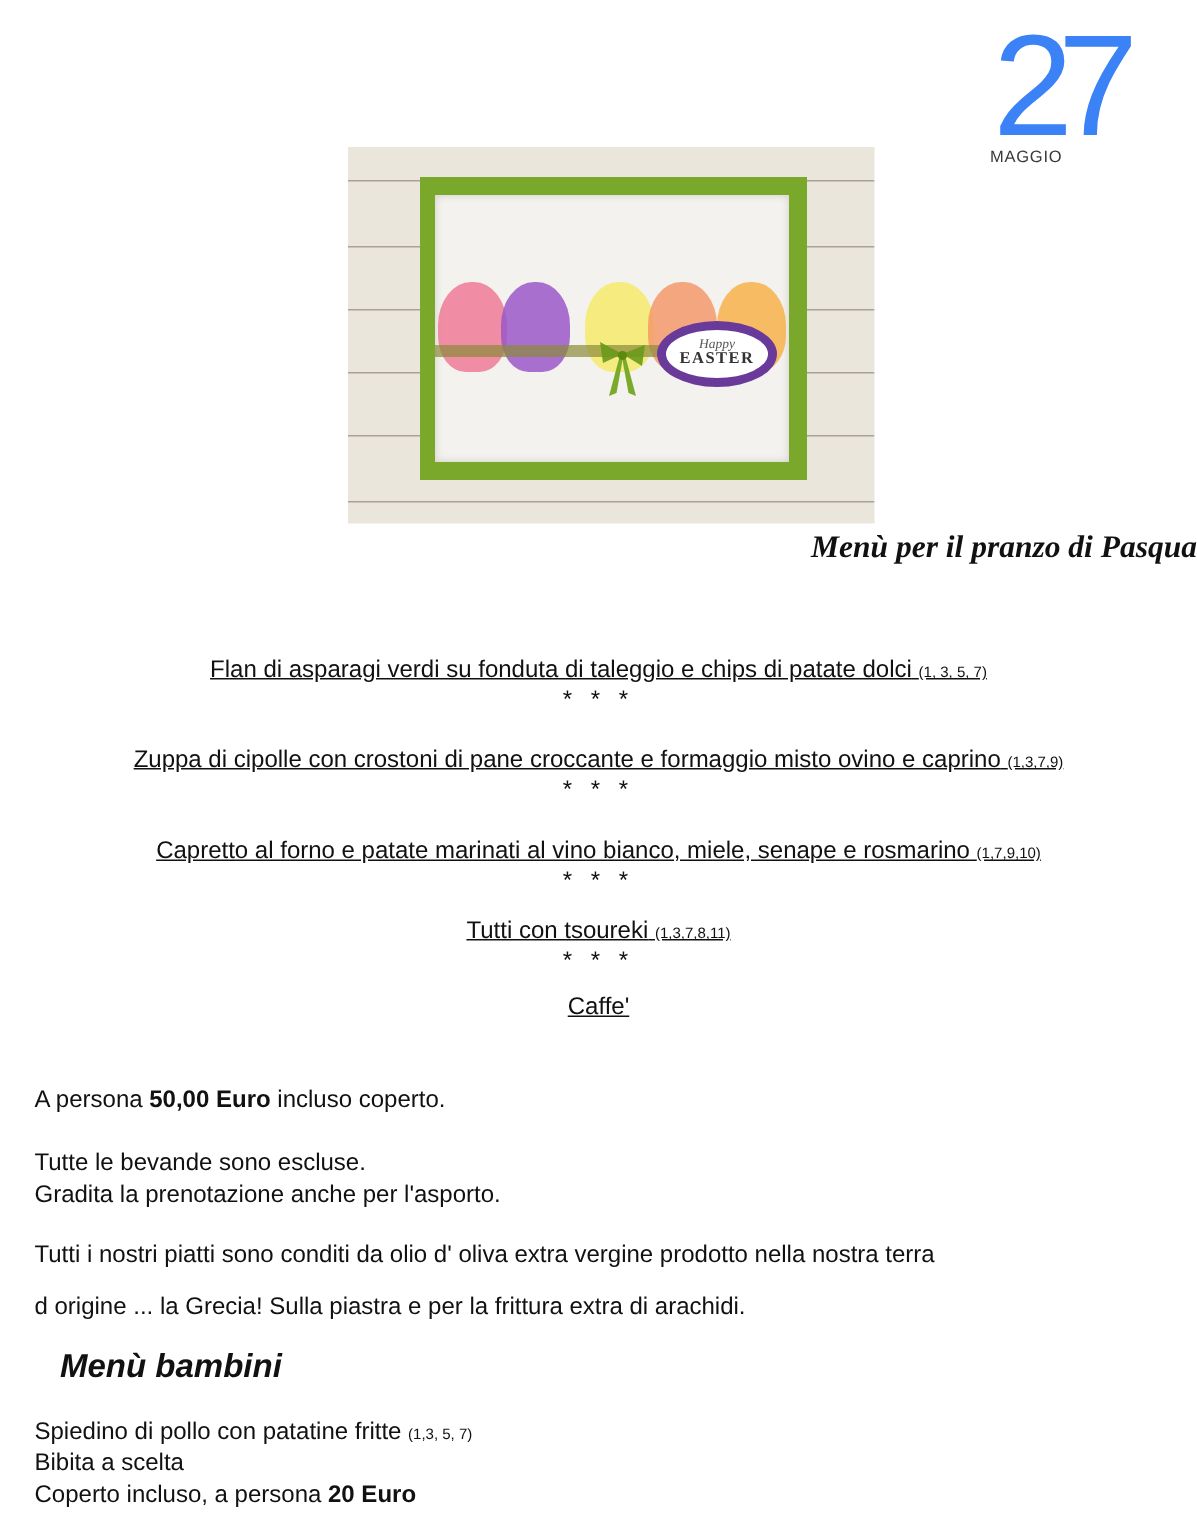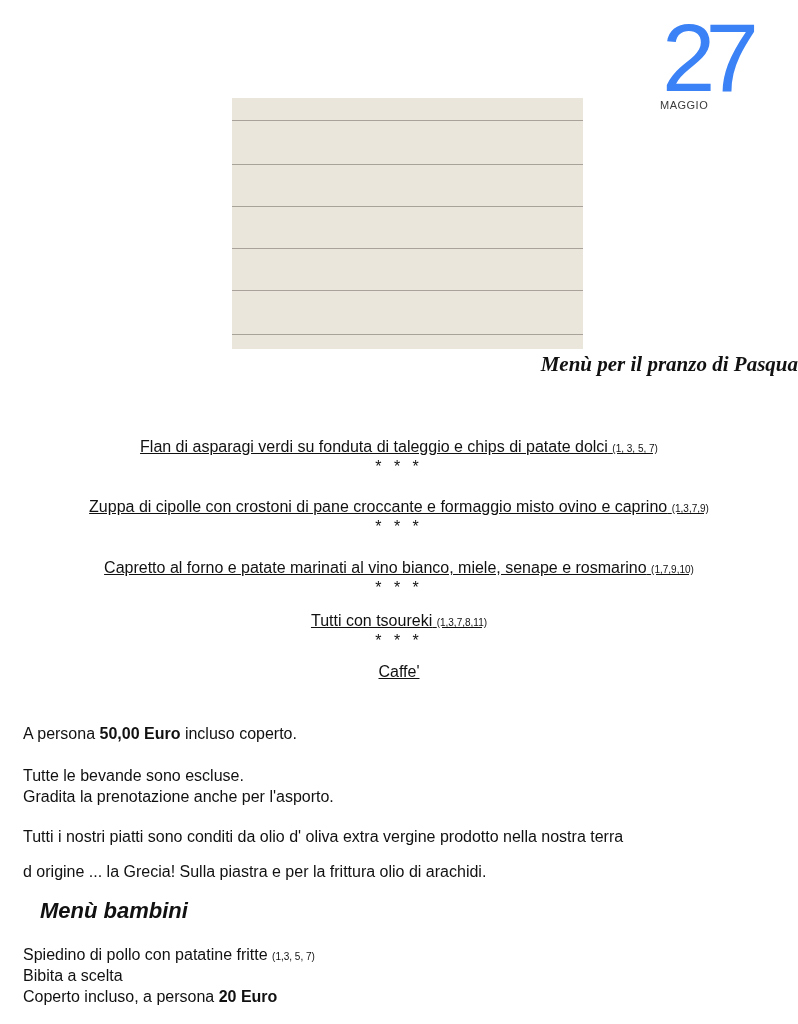--- a/index.html
+++ b/index.html
@@ -33,20 +33,41 @@
   <span class="maggio">MAGGIO</span>
 </div>
 
 <div class="card-image">
   <div class="plank" style="top:22px"></div>
   <div class="plank" style="top:66px"></div>
   <div class="plank" style="top:108px"></div>
   <div class="plank" style="top:150px"></div>
   <div class="plank" style="top:192px"></div>
   <div class="plank" style="top:236px"></div>
+  <div class="green-frame">
+    <div class="paper">
+      <div class="egg" style="left:2px; background:#ee7a96;"></div>
+      <div class="egg" style="left:44px; background:#9a58c8;"></div>
+      <div class="egg" style="left:100px; background:#f6ea6a;"></div>
+      <div class="egg" style="left:142px; background:#f39a6a;"></div>
+      <div class="egg" style="left:188px; background:#f6b24a;"></div>
+      <div class="ribbon"></div>
+      <svg class="bow" viewBox="0 0 34 40">
+        <path d="M17 10 L2 2 L4 16 Z" fill="#6a9a1a" opacity="0.9"></path>
+        <path d="M17 10 L32 4 L30 18 Z" fill="#6a9a1a" opacity="0.9"></path>
+        <path d="M15 12 L8 38 L13 36 L17 14 Z" fill="#7aaa2a"></path>
+        <path d="M19 12 L26 38 L21 36 L17 14 Z" fill="#7aaa2a"></path>
+        <circle cx="17" cy="11" r="3" fill="#5a8a10"></circle>
+      </svg>
+      <div class="label-oval">
+        <span class="happy">Happy</span>
+        <span class="easter">EASTER</span>
+      </div>
+    </div>
+  </div>
 </div>
 
 <div class="title">Menù per il pranzo di  Pasqua</div>
 
 <div class="course" style="top:438px">
   <span>Flan di asparagi verdi su fonduta di taleggio e chips di patate dolci</span> <span class="allergens">(1, 3, 5, 7)</span>
 </div>
 <div class="stars" style="top:458px">* * *</div>
 
 <div class="course" style="top:498px">
@@ -69,21 +90,21 @@
 </div>
 
 <div class="para" style="top:723px">
   <span>A persona </span><b>50,00 Euro</b><span> incluso coperto.</span>
 </div>
 
 <div class="para" style="top:765px">Tutte le bevande sono escluse.</div>
 <div class="para" style="top:786px">Gradita la prenotazione anche per l'asporto.</div>
 
 <div class="para" style="top:826px">Tutti i nostri piatti sono conditi da olio d' oliva extra vergine prodotto nella nostra terra</div>
-<div class="para" style="top:861px">d origine ... la Grecia! Sulla piastra e per la frittura olio di arachidi.</div>
+<div class="para" style="top:861px">d origine ... la Grecia! Sulla piastra e per la frittura extra di arachidi.</div>
 
 <div class="kids-title">Menù bambini</div>
 
 <div class="para" style="top:944px">
   <span>Spiedino di pollo con patatine fritte </span><span class="allergens">(1,3, 5, 7)</span>
 </div>
 <div class="para" style="top:965px">Bibita a scelta</div>
 <div class="para" style="top:986px">
   <span>Coperto incluso, a persona </span><b>20 Euro</b>
 </div>

